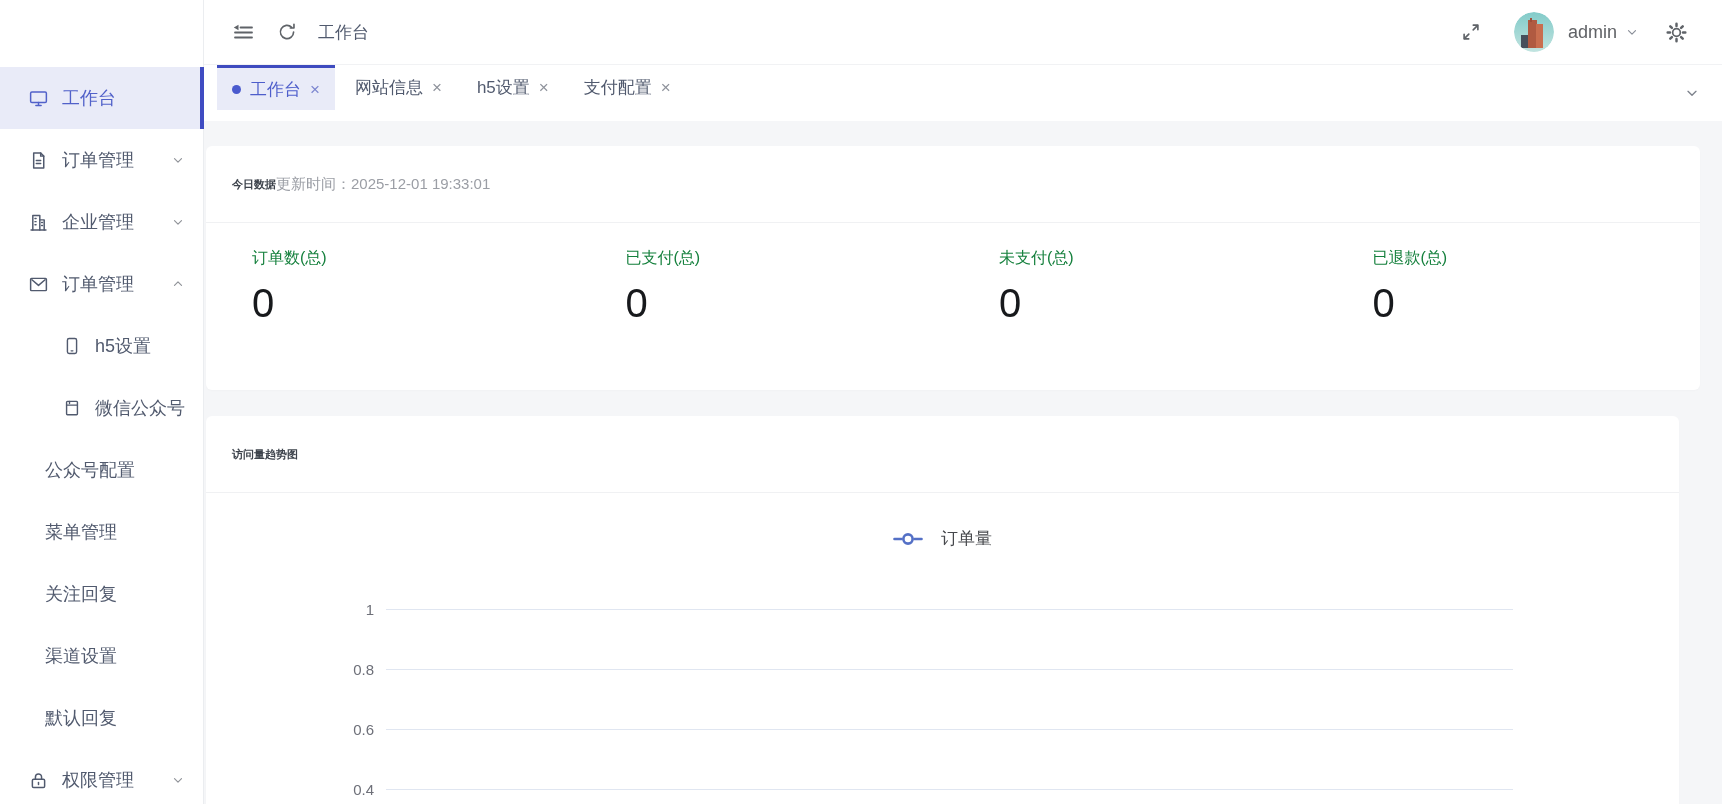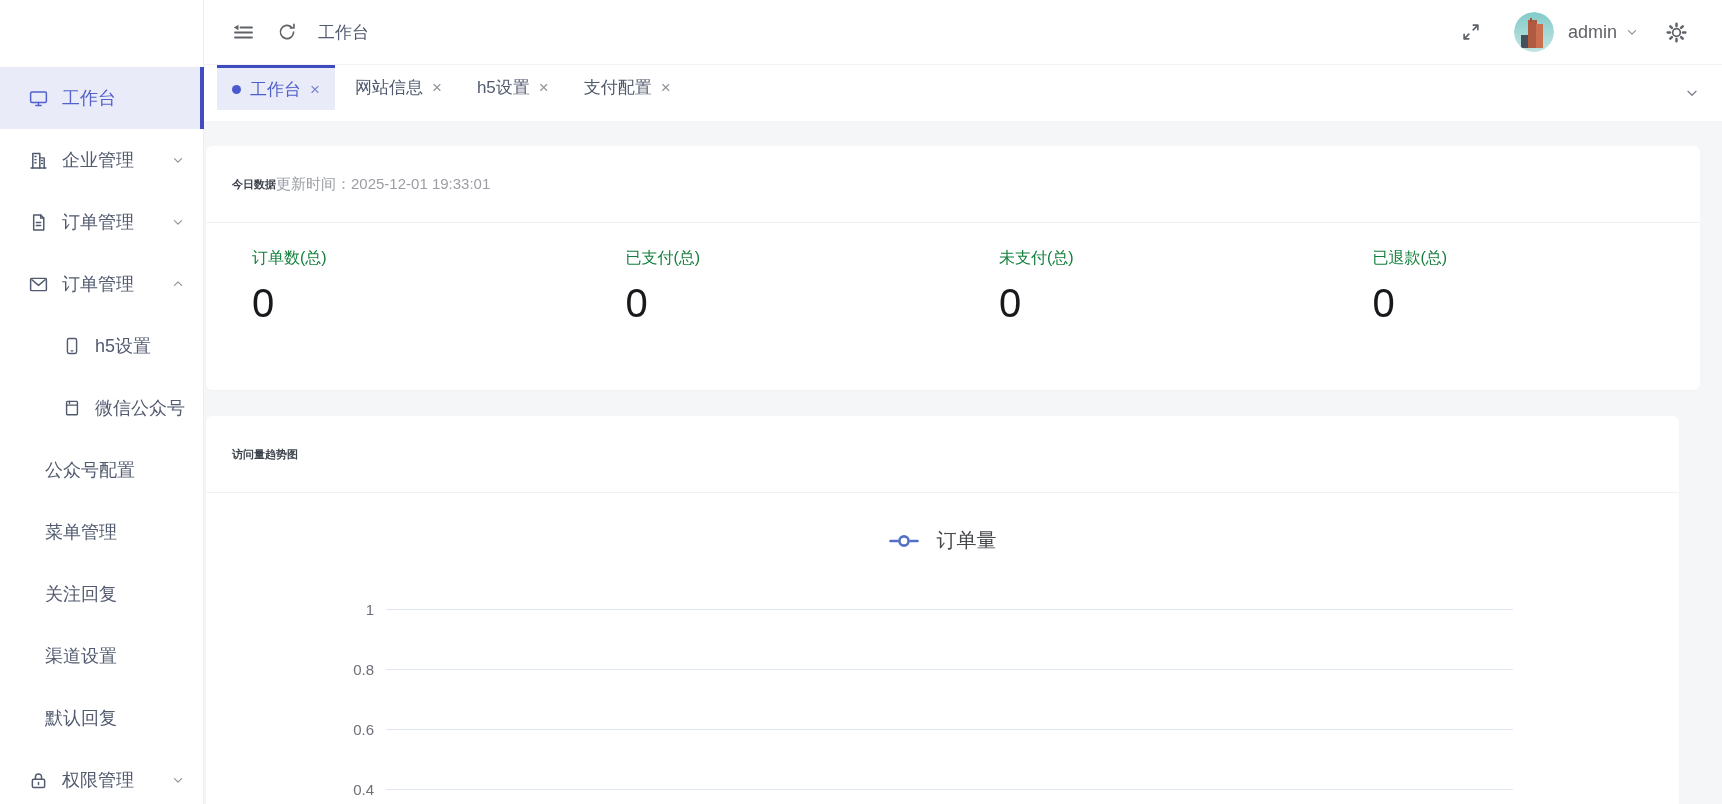--- a/index.html
+++ b/index.html
@@ -49,21 +49,21 @@
   .stats-card { height:244px; margin-bottom:26px; }
   .upd { font-size:15px; color:#9b9ea5; }
   .stats-body { display:grid; grid-template-columns:repeat(4,1fr); }
   .stat { padding:25px 0 0 46px; }
   .stat-label { font-size:16px; color:#15803d; }
   .stat-value { font-size:40px; color:#17191c; margin-top:12px; font-weight:400; }
 
   .chart-card { height:500px; margin-right:21px; }
   .chart-body { position:relative; height:380px; }
   .legend { position:absolute; top:34px; left:0; right:0; display:flex; justify-content:center; align-items:center; cursor:pointer; }
-  .legend-label { font-size:20px; color:#46484c; margin-left:18px; }
+  .legend-label { font-size:17px; color:#46484c; margin-left:18px; }
   .gridrow { position:absolute; left:0; right:0; display:flex; align-items:center; }
   .tick { width:180px; text-align:right; padding-right:12px; font-size:15px; color:#6e7079; }
   .gline { flex:1; height:1px; background:#e0e6f1; margin-right:166px; }
 
   svg { display:block; }
 </style>
 </head>
 <body>
 
 <div class="app">
@@ -77,43 +77,43 @@
             <rect x="3" y="4.5" width="18" height="12" rx="1.5"></rect>
             <path d="M9 20h6M12 16.5V20"></path>
           </svg>
       </span>
       <span>工作台</span>
     </div>
 
     <div class="s-item lv1">
       <span class="s-ico">
         <svg width="21" height="21" viewBox="0 0 24 24" fill="none" stroke="currentColor" stroke-width="1.7" stroke-linecap="round" stroke-linejoin="round">
+            <path d="M6.5 3.5h8l3.5 3.5v13.5h-11.5z"></path>
+            <path d="M14.5 3.5V7h3.5"></path>
+            <path d="M9.5 12h5M9.5 15.5h5"></path>
+          </svg>
+      </span>
+      <span>订单管理</span>
+      <span class="chev">
+        <svg width="14" height="14" viewBox="0 0 24 24" fill="none" stroke="currentColor" stroke-width="2" stroke-linecap="round" stroke-linejoin="round">
+            <path d="M6 9.5l6 6 6-6"></path>
+          </svg>
+      </span>
+    </div>
+
+    <div class="s-item lv1">
+      <span class="s-ico">
+        <svg width="21" height="21" viewBox="0 0 24 24" fill="none" stroke="currentColor" stroke-width="1.7" stroke-linecap="round" stroke-linejoin="round">
             <path d="M3.5 20.5h17"></path>
             <path d="M5.5 20.5V4h8v16.5"></path>
             <path d="M13.5 9h5v11.5"></path>
             <path d="M8 7.5h1.2M8 11h1.2M8 14.5h1.2M15.6 12h.9M15.6 15.5h.9"></path>
           </svg>
       </span>
       <span>企业管理</span>
-      <span class="chev">
-        <svg width="14" height="14" viewBox="0 0 24 24" fill="none" stroke="currentColor" stroke-width="2" stroke-linecap="round" stroke-linejoin="round">
-            <path d="M6 9.5l6 6 6-6"></path>
-          </svg>
-      </span>
-    </div>
-
-    <div class="s-item lv1">
-      <span class="s-ico">
-        <svg width="21" height="21" viewBox="0 0 24 24" fill="none" stroke="currentColor" stroke-width="1.7" stroke-linecap="round" stroke-linejoin="round">
-            <path d="M6.5 3.5h8l3.5 3.5v13.5h-11.5z"></path>
-            <path d="M14.5 3.5V7h3.5"></path>
-            <path d="M9.5 12h5M9.5 15.5h5"></path>
-          </svg>
-      </span>
-      <span>订单管理</span>
       <span class="chev">
         <svg width="14" height="14" viewBox="0 0 24 24" fill="none" stroke="currentColor" stroke-width="2" stroke-linecap="round" stroke-linejoin="round">
             <path d="M6 9.5l6 6 6-6"></path>
           </svg>
       </span>
     </div>
 
     <div class="s-item lv1">
       <span class="s-ico">
         <svg width="21" height="21" viewBox="0 0 24 24" fill="none" stroke="currentColor" stroke-width="1.7" stroke-linecap="round" stroke-linejoin="round">

